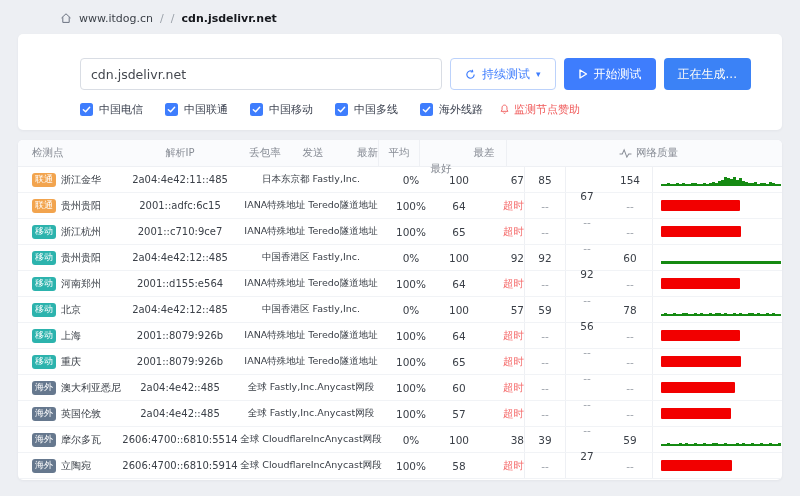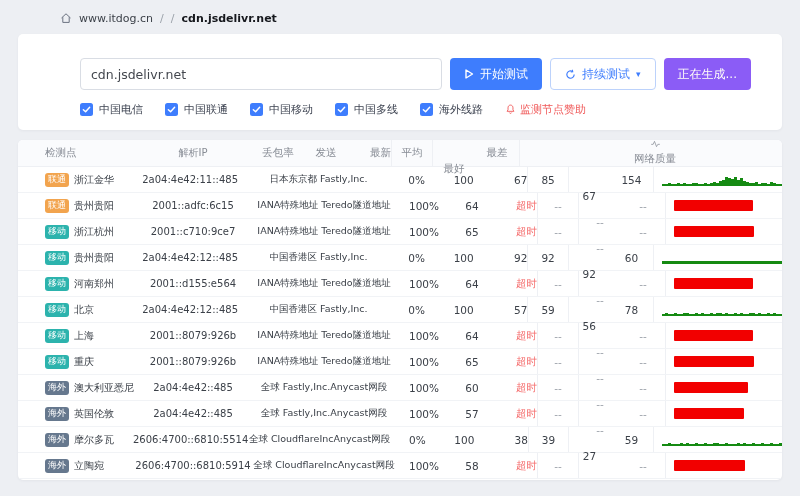--- a/index.html
+++ b/index.html
@@ -35,57 +35,57 @@
     font-family:"DejaVu Sans","Liberation Sans",sans-serif;
   }
   .btn{
     height:32px;box-sizing:border-box;border-radius:4px;border:none;
     display:inline-flex;align-items:center;gap:6px;padding:0 14px;
     font-size:12px;cursor:pointer;white-space:nowrap;
     font-family:"DejaVu Sans","Liberation Sans",sans-serif;
   }
   .btn-primary{background:#3e7dfd;color:#fff;}
   .btn-outline{background:#fff;color:#3e7dfd;border:1px solid #bcd2fb;}
-  .btn-warn{background:#8b5cf6;color:#fffdf8;}
+  .btn-warn{background:#3b82f6;color:#fffdf8;}
   .caret{font-size:9px;line-height:1;}
   
   .checkbox-row{
-    position:absolute;left:62px;top:68px;display:flex;gap:22px;align-items:center;
+    position:absolute;left:62px;top:68px;display:flex;gap:16px;align-items:center;
     font-size:11px;color:#3c4250;font-family:Liberation Mono, monospace;
   }
   .cb-item{display:inline-flex;align-items:center;gap:6px;cursor:pointer;}
   .cb-box{
     width:13px;height:13px;border-radius:2.5px;background:#3e7dfd;
     display:inline-flex;align-items:center;justify-content:center;flex:0 0 auto;
   }
   .sponsor{display:inline-flex;align-items:center;gap:4px;color:#f05a5a;font-size:11px;cursor:pointer;text-decoration:none;}
   
   .thead{
     display:flex;align-items:center;height:26px;background:#fafbfd;
     border-bottom:1px solid #eef0f4;color:#878c95;font-size:10.5px;
   }
   .tr{
     display:flex;align-items:center;height:26px;box-sizing:border-box;
     border-bottom:1px solid #f1f3f6;font-size:10.5px;color:#3b4048;
   }
   .cell{white-space:nowrap;text-align:center;box-sizing:border-box;overflow:visible;}
-  .c-node{width:104px;padding-left:14px;display:flex;align-items:center;gap:5px;text-align:left;margin-left:13px;}
+  .c-node{width:104px;padding-left:14px;display:flex;align-items:center;gap:5px;text-align:left;}
   .c-ip{width:116px;font-size:10px;}
   .c-loc{width:146px;font-size:9.5px;}
   .c-loss{width:54px;}
   .c-sent{width:42px;}
   .c-latest{width:44px;text-align:right;}
   .c-avg{width:42px;align-self:stretch;display:flex;align-items:center;justify-content:center;
          border-left:1px solid #eef0f4;border-right:1px solid #eef0f4;}
   .c-best{width:42px;margin-top:32px;}
   .c-worst{width:44px;}
   .c-quality{flex:1;align-self:stretch;display:flex;align-items:center;padding-left:8px;
              border-left:1px solid #eef0f4;}
   .thead .c-node{font-size:10.5px;}
-  .thead .c-quality{gap:4px;flex-direction:column;}
+  .thead .c-quality{gap:4px;}
   .badge{
     color:#fff;font-size:9px;line-height:1;padding:2.5px 3px;border-radius:3px;
     flex:0 0 auto;letter-spacing:0;
   }
   .node-name{font-size:10px;color:#3b4048;}
   .timeout{color:#f56c6c;}
   .muted{color:#9aa0a8;}
   .loss-bar{height:11px;border-radius:1px;}
   .pulse-icon{width:13px;height:11px;display:block;}
 </style>
@@ -98,33 +98,33 @@
   </svg>
   <span class="site">www.itdog.cn</span>
   <span class="sep">/</span>
   <span class="sep">/</span>
   <span class="current">cdn.jsdelivr.net</span>
 </div>
 
 <div class="card panel">
   <div class="input-row">
     <input class="host-input" value="cdn.jsdelivr.net" style="">
-    <button class="btn btn-primary">
-      <svg width="10" height="10" viewBox="0 0 10 10">
-        <path d="M2 1 L8.5 5 L2 9 Z" fill="none" stroke="#ffffff" stroke-width="1.4" stroke-linejoin="round"></path>
-      </svg>
-      <span>开始测试</span>
-    </button>
     <button class="btn btn-outline">
       <svg width="11" height="11" viewBox="0 0 12 12">
         <path d="M10 6 A4 4 0 1 1 8.3 2.8" fill="none" stroke="#3e7dfd" stroke-width="1.3"></path>
         <path d="M8.1 0.8 L8.5 3.1 L6.3 3.4" fill="none" stroke="#3e7dfd" stroke-width="1.1"></path>
       </svg>
       <span>持续测试</span>
       <span class="caret">▾</span>
+    </button>
+    <button class="btn btn-primary">
+      <svg width="10" height="10" viewBox="0 0 10 10">
+        <path d="M2 1 L8.5 5 L2 9 Z" fill="none" stroke="#ffffff" stroke-width="1.4" stroke-linejoin="round"></path>
+      </svg>
+      <span>开始测试</span>
     </button>
     <button class="btn btn-warn">
       <span>正在生成...</span>
     </button>
   </div>
   <div class="checkbox-row">
     <span id="cb-items" style="display:inline-flex;gap:22px;align-items:center;">
   <label class="cb-item">
     <span class="cb-box">
       <svg width="9" height="9" viewBox="0 0 10 10">

